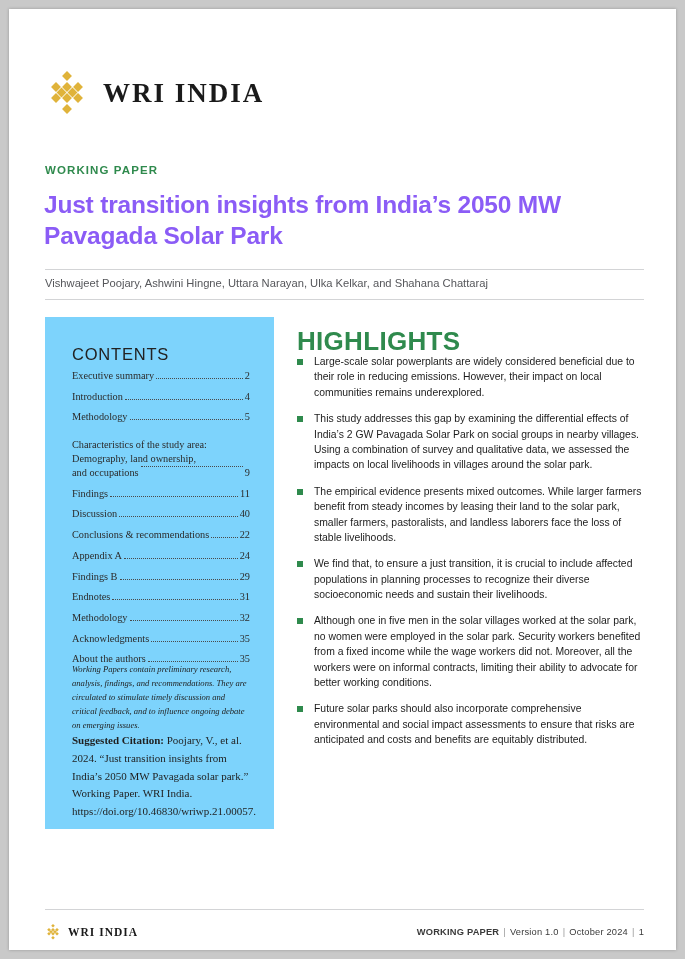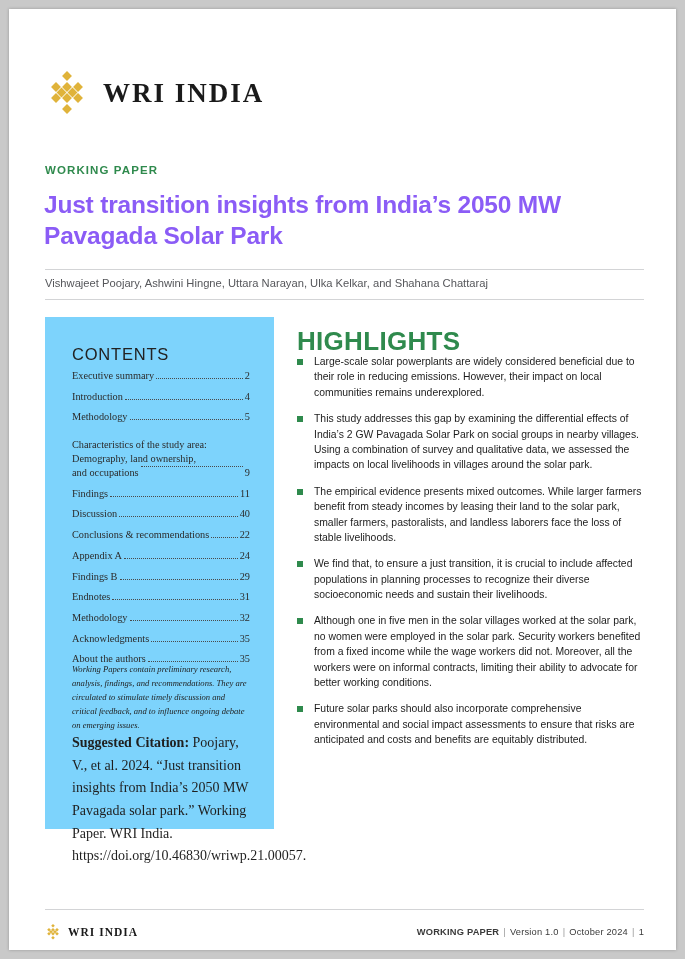--- a/index.html
+++ b/index.html
@@ -142,21 +142,21 @@
     line-height: 1.62;
     font-style: italic;
     color: #1f1f1f;
     font-family: "Liberation Serif", serif;
   }
   .panel-cite {
     position: absolute;
     left: 27px;
     top: 415px;
     width: 183px;
-    font-size: 14px;
+    font-size: 11px;
     line-height: 1.62;
     color: #1f1f1f;
     font-family: "Liberation Serif", serif;
   }
   .panel-cite b { font-weight: bold; }
 
   
   .highlights-head {
     position: absolute;
     left: 288px;

